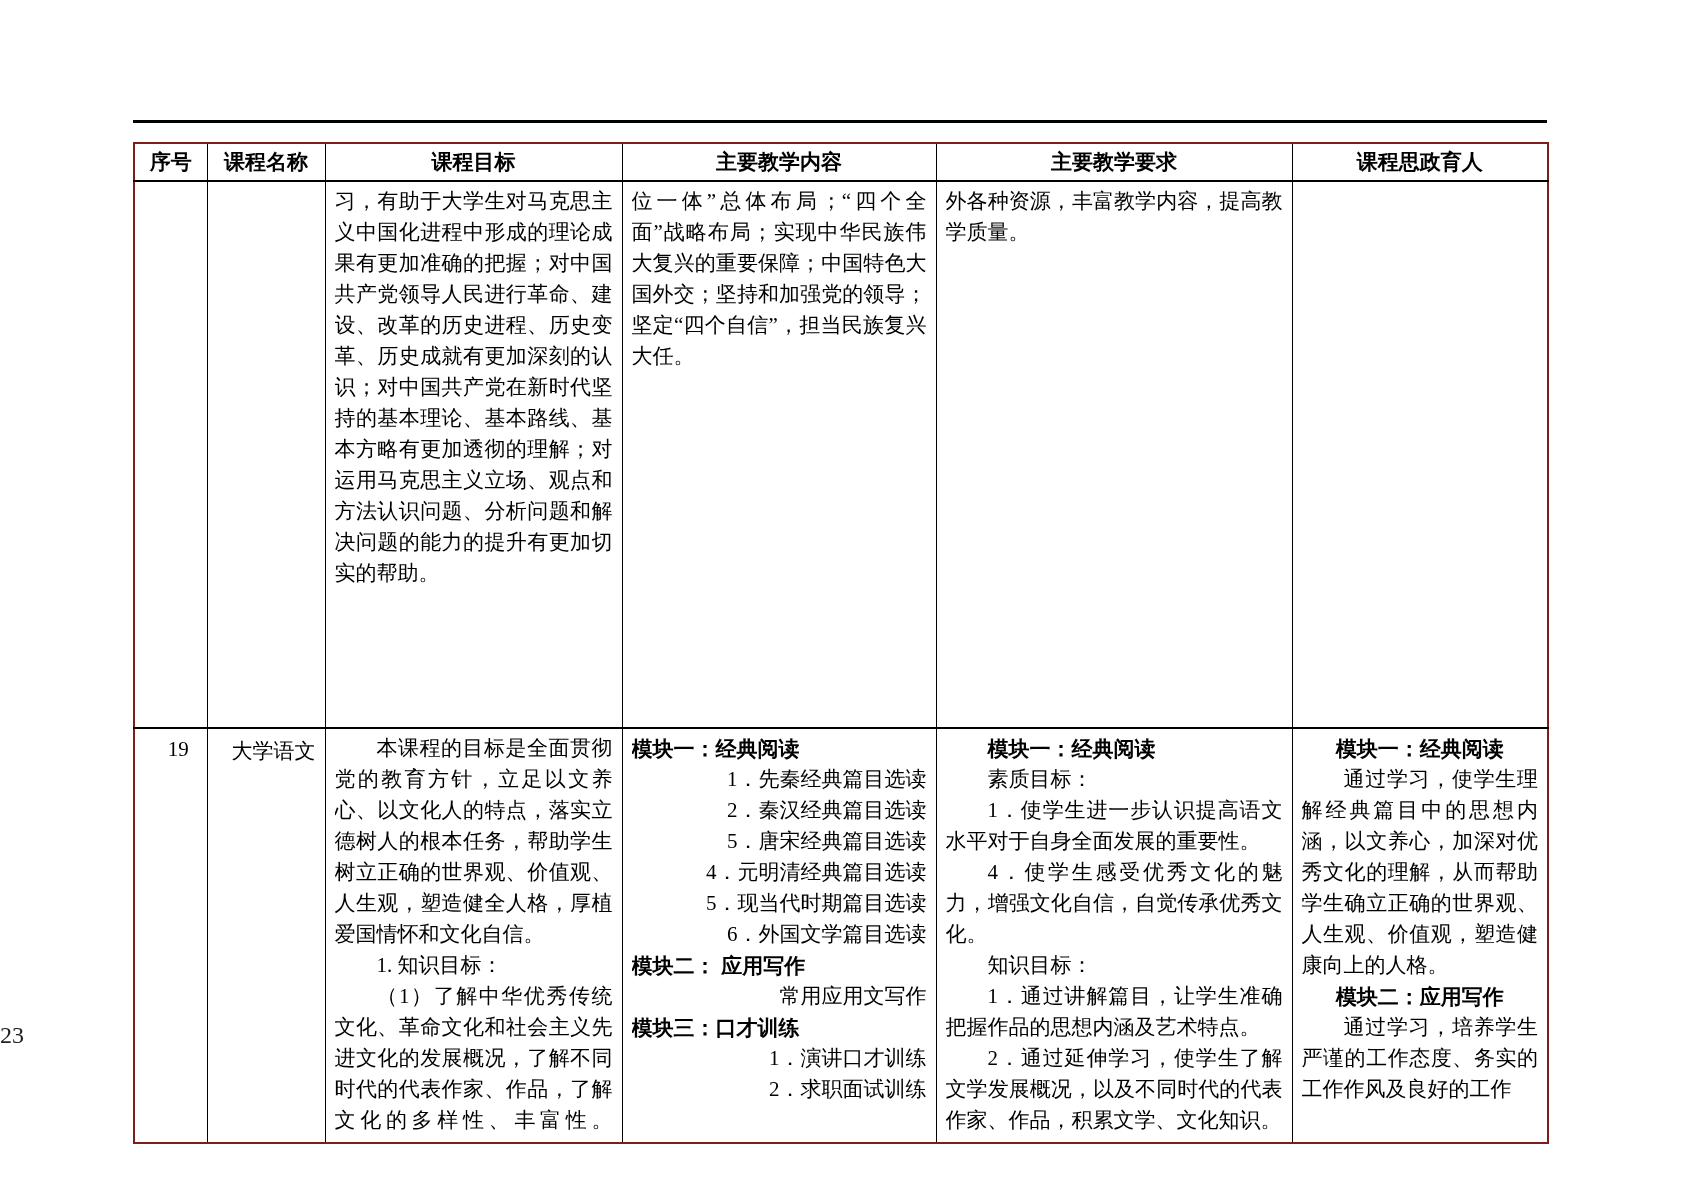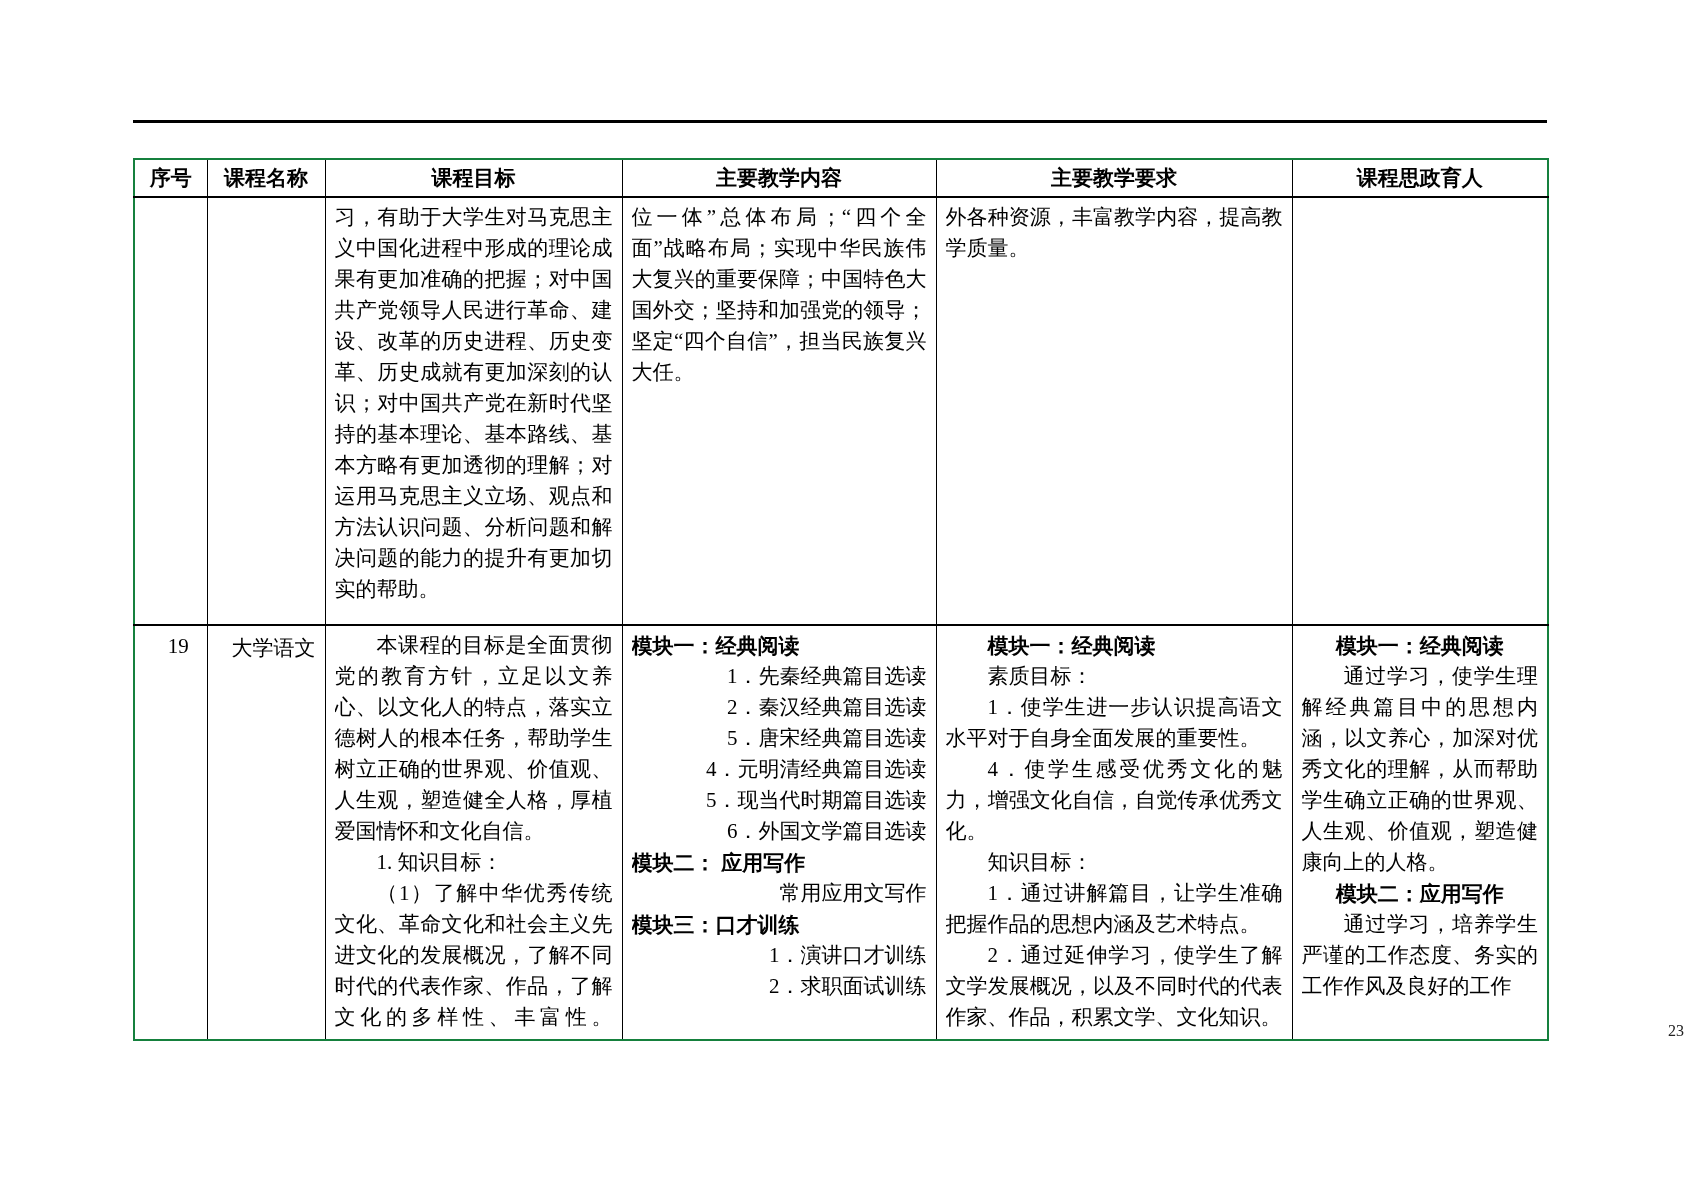--- a/index.html
+++ b/index.html
@@ -8,35 +8,34 @@
     font-family:"Liberation Serif","DejaVu Serif",serif;color:#000;
     overflow:hidden;
   }
   .page-rule{
     position:absolute;left:133px;top:120px;width:1414px;height:0;
     border-top:3px solid #000;
   }
   table.course-table{
     position:absolute;left:133px;top:142px;width:1414px;
     border-collapse:collapse;table-layout:fixed;
-    border:2px solid #15803d;
-    margin-top:16px;
+    border:2px solid #7f1d1d;
   }
   thead tr{height:38px;}
   th{
     border:1px solid #000;border-bottom:2px solid #000;
     font-family:"Liberation Sans","DejaVu Sans",sans-serif;
     font-weight:700;font-size:21px;text-align:center;vertical-align:middle;
     padding:0;
   }
   td{
     border:1px solid #000;vertical-align:top;padding:4px 9px 5px 9px;
     font-size:21px;
   }
-  tr.row0{height:428px;}
+  tr.row0{height:547px;}
   tr.row1{height:413px;}
   tr.row0 td{border-bottom:2px solid #000;}
   td.c-seq, td.c-course{text-align:center;padding-top:8px;font-size:21px;padding-left:24px;}
   .inner{overflow:hidden;}
   tr.row0 .inner{height:412px;}
   tr.row1 .inner{height:404px;}
   p{margin:0;line-height:31px;}
   .p-justify{text-align:justify;}
   .p-indent{text-align:justify;text-indent:2em;}
   .p-left{text-align:right;}
@@ -46,22 +45,22 @@
   }
   .p-bold-indent{
     text-align:left;text-indent:2em;font-weight:700;
     font-family:"Liberation Sans","DejaVu Sans",sans-serif;
   }
   .p-bold-center{
     text-align:center;font-weight:700;
     font-family:"Liberation Sans","DejaVu Sans",sans-serif;
   }
   .page-number{
-    position:absolute;left:8px;right:0;top:1022px;text-align:right;
-    font-size:16px;color:#222;
+    position:absolute;left:0;right:0;top:1022px;text-align:left;
+    font-size:24px;color:#222;
   }
 </style>
 </head>
 <body>
 
 <div class="page-rule"></div>
 
 <table class="course-table">
   <colgroup>
     <col style="width:73px">

